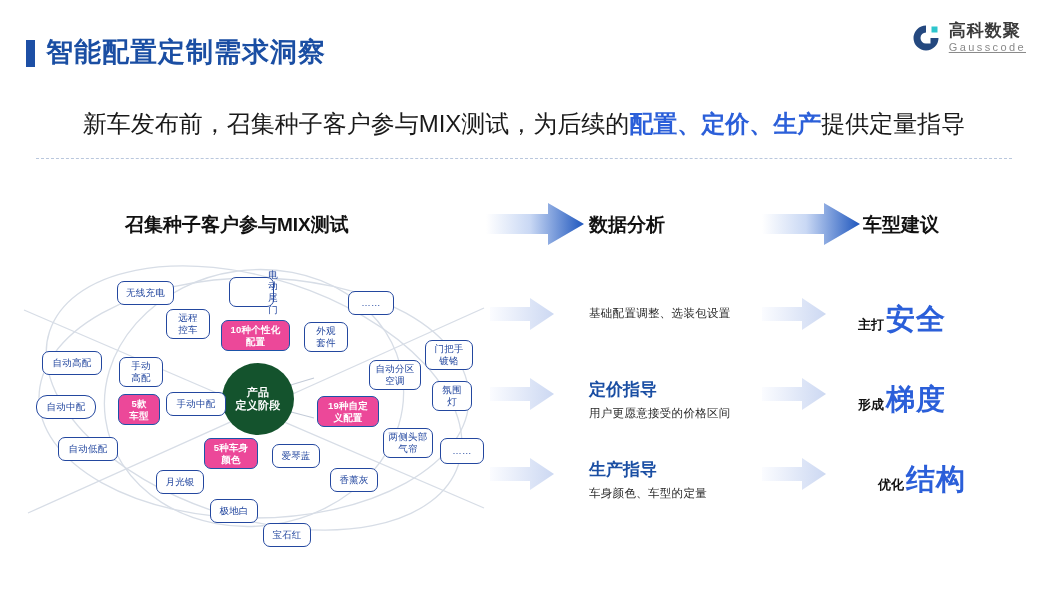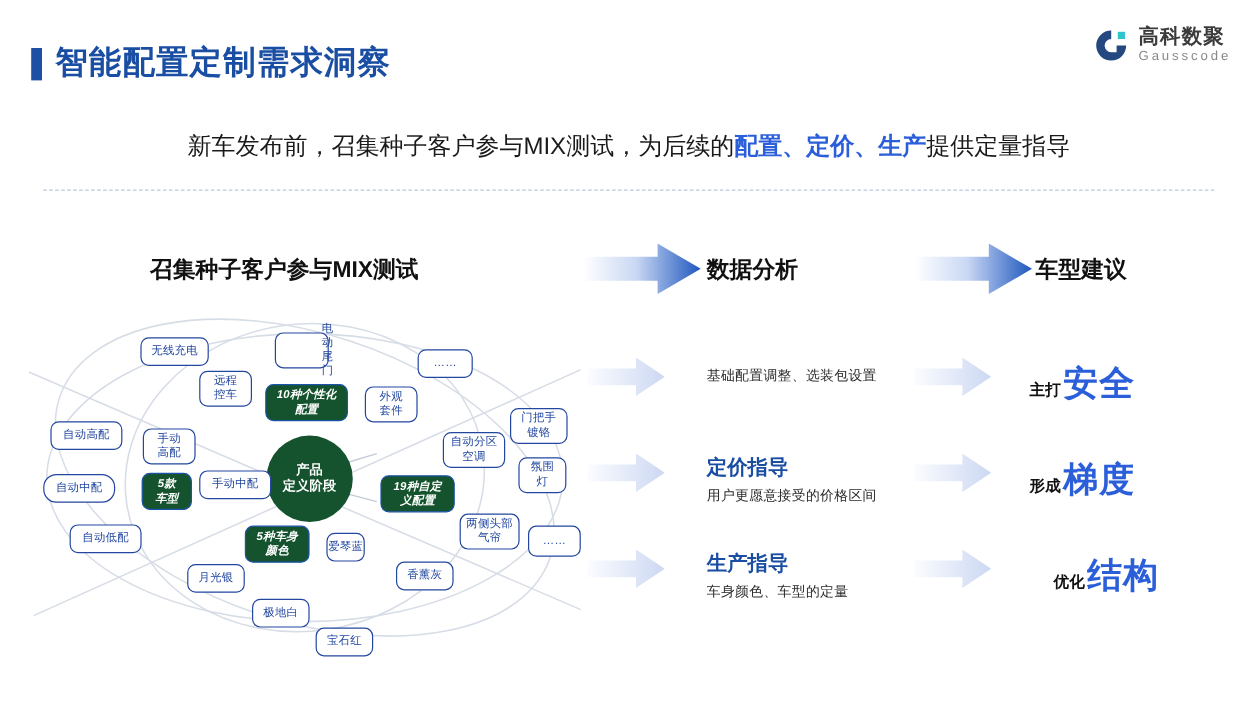--- a/index.html
+++ b/index.html
@@ -13,24 +13,24 @@
 
   
   .title-row{position:absolute;left:0;top:18px;width:1048px;height:46px;}
   .title-bar{position:absolute;left:26px;top:22px;width:9px;height:27px;background:#1d4fa5;}
   .title-text{position:absolute;left:46px;top:16px;font-size:27px;font-weight:bold;color:#1a4ea3;letter-spacing:1px;white-space:nowrap;}
 
   .logo{position:absolute;right:22px;top:22px;display:flex;align-items:center;gap:8px;}
   .logo-mark{position:relative;width:30px;height:30px;flex:none;}
   .logo-txt{display:flex;flex-direction:column;line-height:1;}
   .logo-cn{font-size:17px;font-weight:bold;color:#3b3b3b;letter-spacing:1px;}
-  .logo-en{font-size:11px;color:#8a8a8a;letter-spacing:2.4px;margin-top:3px;}
-
-  
-  .subtitle{position:absolute;left:0;top:108px;width:1048px;text-align:center;font-size:20px;color:#1a1a1a;white-space:nowrap;}
+  .logo-en{font-size:11px;color:#8a8a8a;letter-spacing:2.4px;margin-top:3px;text-decoration:underline;}
+
+  
+  .subtitle{position:absolute;left:0;top:108px;width:1048px;text-align:center;font-size:24px;color:#1a1a1a;white-space:nowrap;}
   .subtitle b{color:#2b5fd9;font-weight:bold;}
   .divider{position:absolute;left:36px;top:158px;width:976px;height:0;border-top:1px dashed #b9c7dd;}
 
   
   .col-head{position:absolute;font-size:19px;font-weight:bold;color:#111;white-space:nowrap;}
   #h1{left:125px;top:212px;}
   #h2{left:589px;top:212px;}
   #h3{left:863px;top:212px;}
 
   
@@ -56,21 +56,21 @@
   .rb{font-size:29px;font-weight:bold;color:#2b5fd9;margin-left:2px;letter-spacing:1px;}
 
   
   .map{position:absolute;left:14px;top:258px;width:480px;height:280px;}
   .map-svg{position:absolute;left:0;top:0;width:480px;height:280px;}
 
   .node{position:absolute;box-sizing:border-box;display:flex;align-items:center;
         justify-content:center;text-align:center;border-radius:7px;
         font-size:9.5px;line-height:1.22;letter-spacing:.2px;}
   .node.outline{background:#fff;border:1.6px solid #23479f;color:#23479f;font-weight:500;}
-  .node.filled{background:#14532d;border:1.6px solid #1b53a8;color:#fff;font-weight:bold;font-style:italic;}
+  .node.filled{background:#ec4899;border:1.6px solid #1b53a8;color:#fff;font-weight:bold;}
   .node.center{border-radius:50%;background:#14532d;color:#fff;font-weight:bold;font-size:11px;border:none;}
 </style>
 </head>
 <body>
 
 <div class="slide">
 
   <div class="title-row">
     <div class="title-bar"></div>
     <div class="title-text">智能配置定制需求洞察</div>
@@ -299,21 +299,21 @@
           <span>5种车身</span>
           <span>颜色</span>
         </div>
         <div class="node outline" style="left: 369px; top: 170px; width: 50px; height: 30px; flex-direction: column;">
           <span>两侧头部</span>
           <span>气帘</span>
         </div>
         <div class="node outline" style="left: 426px; top: 180px; width: 44px; height: 26px; flex-direction: column;">
           <span>……</span>
         </div>
-        <div class="node outline" style="left: 258px; top: 186px; width: 32px; height: 24px; flex-direction: column;">
+        <div class="node outline" style="left: 258px; top: 186px; width: 48px; height: 24px; flex-direction: column;">
           <span>爱琴蓝</span>
         </div>
         <div class="node outline" style="left: 142px; top: 212px; width: 48px; height: 24px; flex-direction: column;">
           <span>月光银</span>
         </div>
         <div class="node outline" style="left: 316px; top: 210px; width: 48px; height: 24px; flex-direction: column;">
           <span>香薰灰</span>
         </div>
         <div class="node outline" style="left: 249px; top: 229px; width: 48px; height: 24px; flex-direction: column; margin-top: 36px;">
           <span>宝石红</span>

